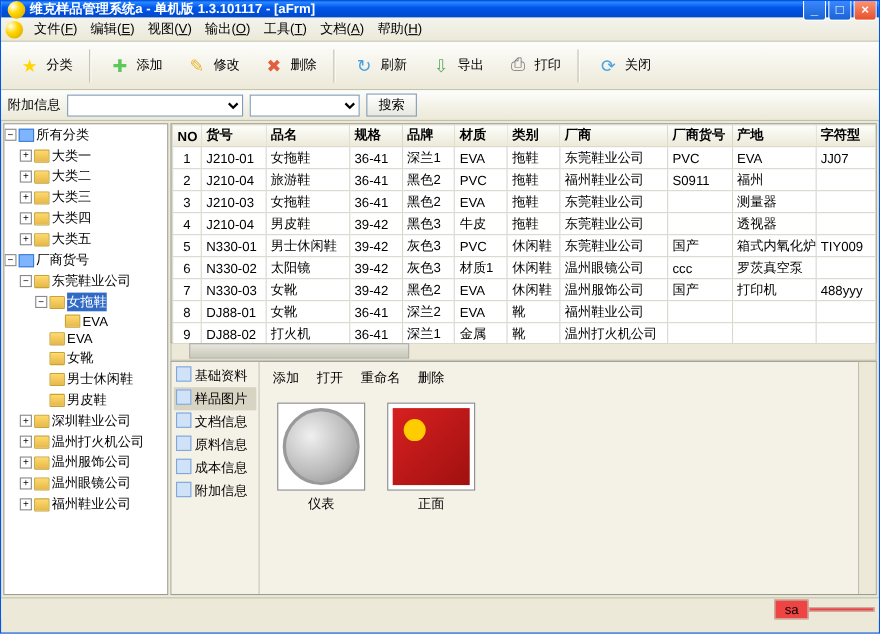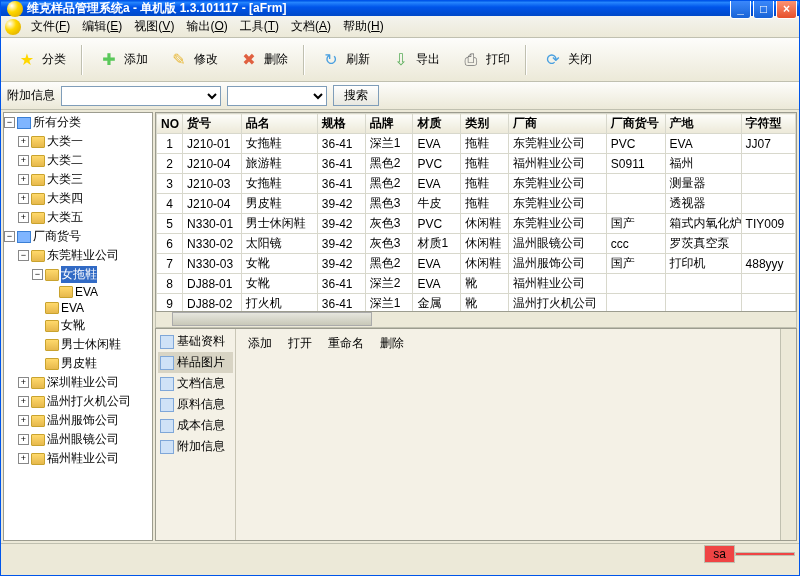--- a/index.html
+++ b/index.html
@@ -36,21 +36,21 @@
 table{border-collapse:collapse;width:100%;table-layout:fixed}
 th,td{border:1px solid #d8d8cc;padding:1px 4px;height:15px;text-align:left;white-space:nowrap;overflow:hidden}
 th{background:linear-gradient(#fdfdfa,#ece9d8);position:sticky;top:0;font-weight:bold}
 td:first-child,th:first-child{width:24px;text-align:center}
 .gsb{height:16px;background:#ece9d8;border:1px solid #c0c0b0;border-top:none;display:flex}
 .gsb .thumb{background:linear-gradient(#e6e6de,#c8c8b8);border:1px solid #aaa;width:200px;height:14px;margin-left:16px}
 .mid{display:flex;align-items:center;padding:2px 4px;background:#ece9d8}
 .mid .spacer{flex:1}
 .detail{flex:1;display:flex;border:1px solid #9c9c8f;background:#f4f1e6}
 .dtabs{width:80px;background:#f4f1e6;border-right:1px solid #c9c6b6;padding:2px}
-.dtab{display:flex;align-items:center;gap:3px;padding:2px;cursor:pointer}
+.dtab{display:flex;align-items:flex-start;gap:3px;padding:2px;cursor:pointer}
 .dtab .dico{width:14px;height:14px;border:1px solid #7fa7d8;background:#cfe2f7}
 .dtab.active{background:#d8d4c4}
 .dpane{flex:1;display:flex;flex-direction:column}
 .dtool{display:flex;gap:16px;padding:6px 12px}
 .dtool span{cursor:pointer}
 .thumbs{display:flex;gap:20px;padding:8px 16px}
 .thumb-item{text-align:center}
 .timg{width:80px;height:80px;border:1px solid #888;background:#fff;padding:2px;margin-bottom:4px;display:flex;align-items:center;justify-content:center}
 .coin{width:70px;height:70px;border-radius:50%;background:radial-gradient(circle at 35% 35%,#f0f0f0,#b8b8b8 60%,#888);border:3px solid #999}
 .redimg{width:70px;height:70px;background:linear-gradient(135deg,#d82020,#a01010);position:relative}
@@ -415,20 +415,34 @@
             <span>附加信息</span>
           </div>
         </div>
       <div class="dpane">
         <div class="dtool" id="dtool">
             <span>添加</span>
             <span>打开</span>
             <span>重命名</span>
             <span>删除</span>
           </div>
+        <div class="thumbs">
+          <div class="thumb-item">
+            <div class="timg">
+                <div class="coin"></div>
+              </div>
+            <div>仪表</div>
+          </div>
+          <div class="thumb-item">
+            <div class="timg">
+                <div class="redimg"></div>
+              </div>
+            <div>正面</div>
+          </div>
+        </div>
       </div>
       <div class="sb-v"></div>
     </div>
   </div>
 </div>
 
 <div class="status">
   <span class="sp"></span>
   <span class="scell">sa</span>
   <span class="scell" style="width:60px"></span>

